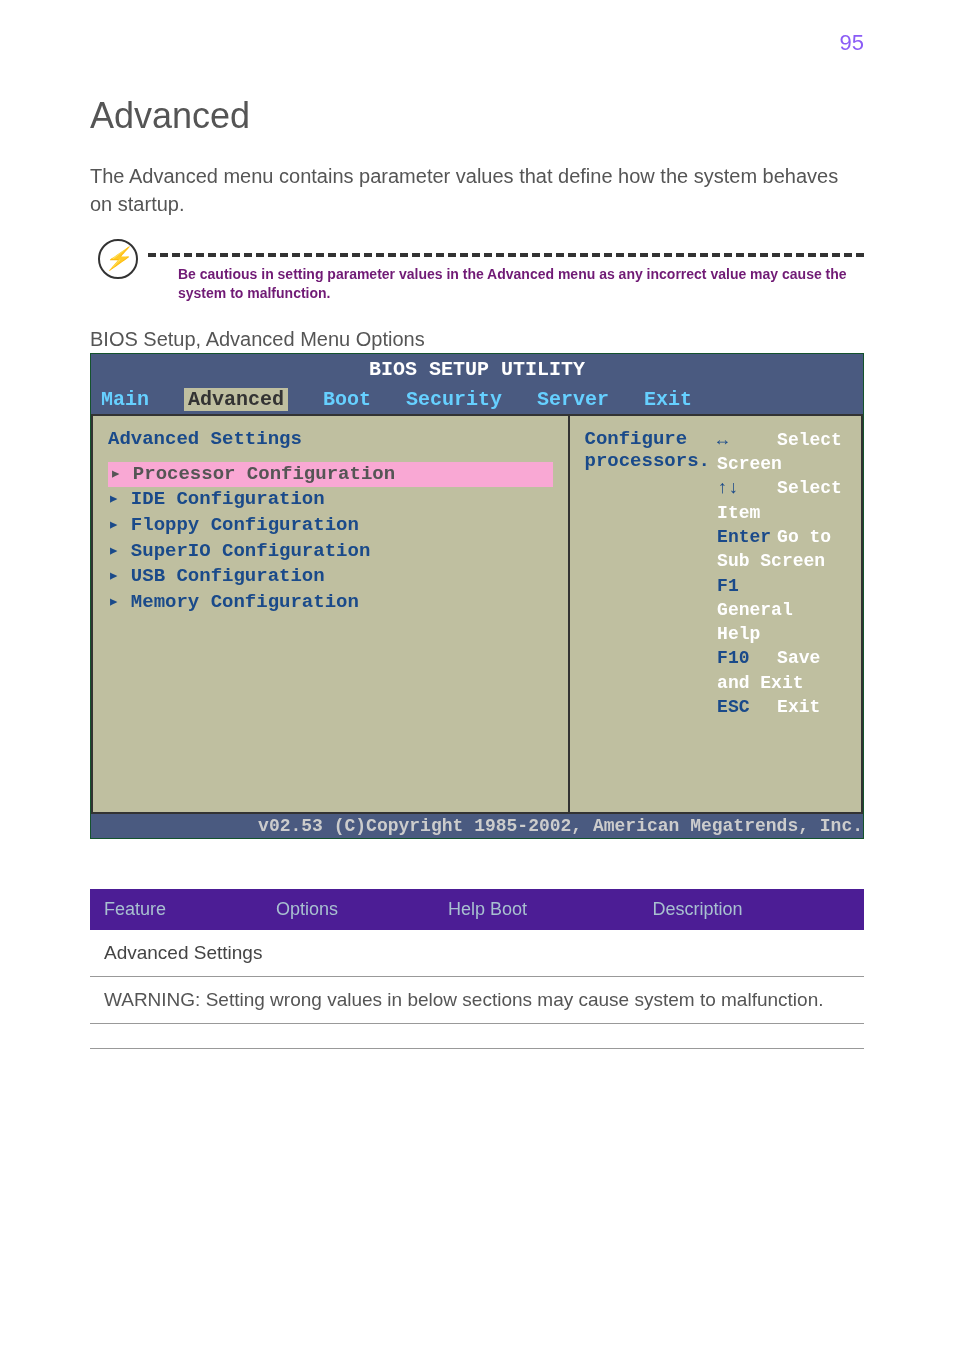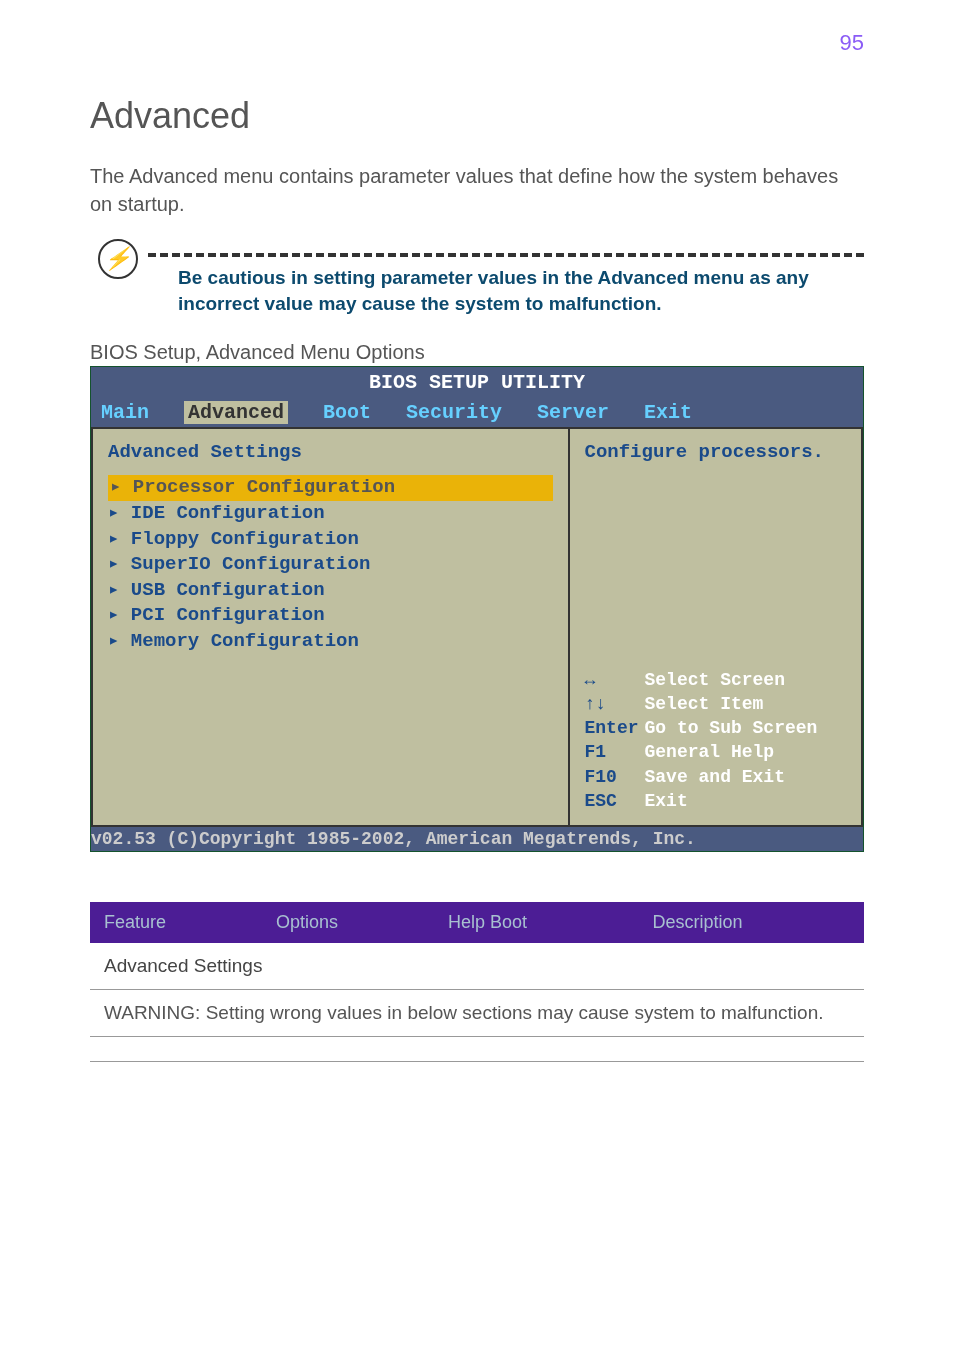--- a/index.html
+++ b/index.html
@@ -60,22 +60,22 @@
     .note-content {
       flex: 1;
     }
     .dashed-line {
       border: none;
       border-top: 4px dashed #333;
       margin-bottom: 8px;
       margin-top: 14px;
     }
     .note-text {
-      font-size: 19px;
-      color: #0c4a6e;
+      font-size: 14px;
+      color: #701a75;
       font-weight: bold;
       line-height: 1.35;
       padding-left: 30px;
     }
     .section-label {
       font-size: 20px;
       color: #555;
       margin-bottom: 2px;
     }
     .bios-screenshot {
@@ -119,35 +119,35 @@
       border: 2px solid #333;
       border-right: 1px solid #333;
       position: relative;
     }
     .bios-right {
       flex: 1;
       padding: 12px 15px;
       border: 2px solid #333;
       border-left: 1px solid #333;
       display: flex;
-      flex-direction: column;
+      flex-direction: row;
       justify-content: space-between;
     }
     .bios-heading {
       color: #1a4a8a;
       font-size: 19px;
       margin-bottom: 12px;
     }
     .bios-item {
       color: #1a4a8a;
       font-size: 19px;
       line-height: 1.35;
     }
     .bios-item.selected {
-      background: #eab308;
+      background: #f9a8d4;
       color: #555;
       padding: 0 2px;
     }
     .bios-item::before {
       content: "▸ ";
     }
     .bios-help-desc {
       color: #1a4a8a;
       font-size: 19px;
     }
@@ -160,21 +160,21 @@
       display: inline-block;
       width: 60px;
     }
     .bios-keys .key-text {
       color: #ffffff;
       text-align: center;
     }
     .bios-footer {
       background: #4a5a80;
       color: #ccc;
-      text-align: left;
+      text-align: right;
       padding: 2px 0;
       font-size: 18px;
     }
     .feature-table {
       width: 100%;
       border-collapse: collapse;
       margin-top: 20px;
     }
     .feature-table thead {
       background: #4c1d95;
@@ -231,21 +231,20 @@
     <span class="bios-tab">Exit</span>
   </div>
   <div class="bios-body">
     <div class="bios-left">
       <div class="bios-heading">Advanced Settings</div>
       <div class="bios-item selected">Processor Configuration</div>
       <div class="bios-item">IDE Configuration</div>
       <div class="bios-item">Floppy Configuration</div>
       <div class="bios-item">SuperIO Configuration</div>
       <div class="bios-item">USB Configuration</div>
-      <div class="bios-item">PCI Configuration</div>
       <div class="bios-item">Memory Configuration</div>
     </div>
     <div class="bios-right">
       <div class="bios-help-desc">Configure processors.</div>
       <div class="bios-keys">
         <div><span class="key-label">↔</span><span class="key-text">Select Screen</span></div>
         <div><span class="key-label">↑↓</span><span class="key-text">Select Item</span></div>
         <div><span class="key-label">Enter</span><span class="key-text">Go to Sub Screen</span></div>
         <div><span class="key-label">F1</span><span class="key-text">General Help</span></div>
         <div><span class="key-label">F10</span><span class="key-text">Save and Exit</span></div>

